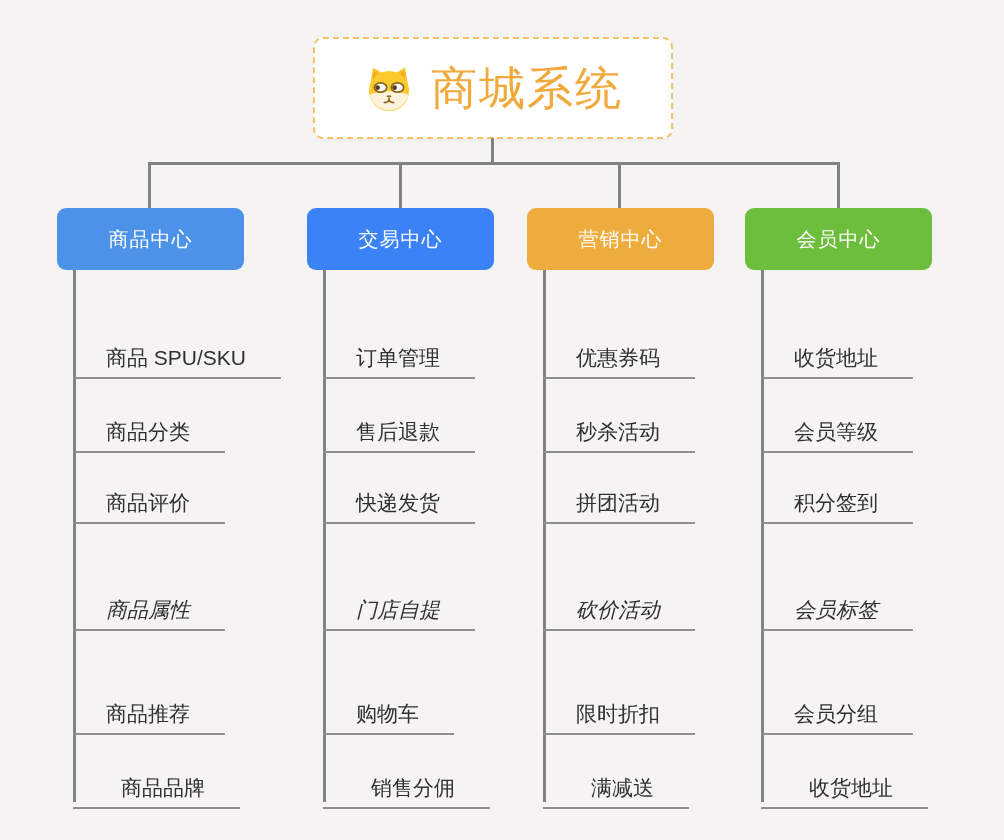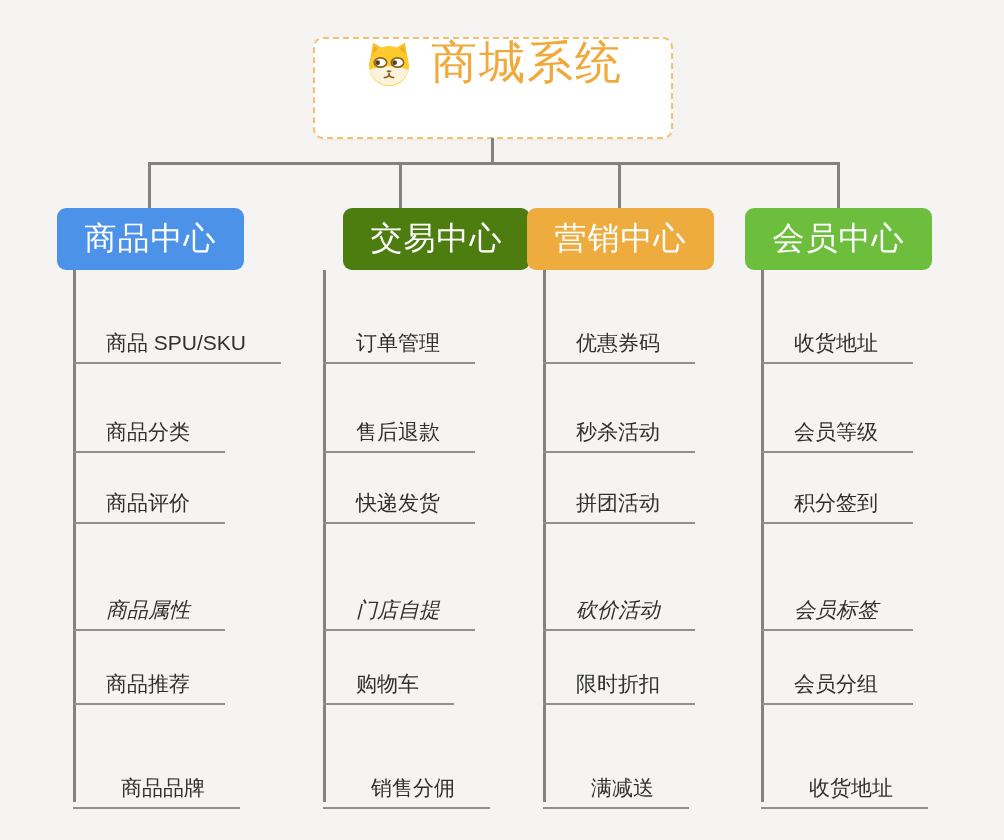--- a/index.html
+++ b/index.html
@@ -2,50 +2,50 @@
 <html><head>
 <meta charset="utf-8">
 <style>
   html,body{margin:0;padding:0;background:#f5f4f2;font-family:"Liberation Sans","DejaVu Sans",sans-serif;}
   .canvas{position:relative;width:1004px;height:840px;background:#f5f4f2;overflow:hidden;}
 
   
   .root-node{
     position:absolute;left:313px;top:37px;width:360px;height:102px;
     background:#ffffff;border:2px dashed #f6c068;border-radius:10px;
-    box-sizing:border-box;display:flex;justify-content:center;gap:16px;
+    box-sizing:border-box;display:flex;align-items:center;justify-content:center;gap:16px;
     box-shadow:0 1px 3px rgba(0,0,0,.05);cursor:default;
   }
   .root-title{font-size:46px;letter-spacing:2px;color:#f1a93b;line-height:1;}
   .dog-icon{width:52px;height:48px;flex:0 0 auto;}
 
   
   .line{position:absolute;background:#828282;}
   .root-stem{left:491px;top:138px;width:3px;height:26px;}
   .h-bar{left:150px;top:162px;width:690px;height:3px;border-radius:2px;}
   .drop{top:162px;width:3px;height:47px;}
   .drop-0{left:148px;} .drop-1{left:399px;} .drop-2{left:618px;} .drop-3{left:837px;}
 
   
   .col{position:absolute;top:208px;width:240px;height:632px;}
   .col-0{left:57px;} .col-1{left:307px;} .col-2{left:527px;} .col-3{left:745px;}
   .branch-box{
     position:absolute;left:0;top:0;width:187px;height:62px;border-radius:9px;
     display:flex;align-items:center;justify-content:center;
-    color:#ffffff;font-size:32px;letter-spacing:1px;cursor:default;
+    color:#ffffff;font-size:20px;letter-spacing:1px;cursor:default;
   }
   .trunk{position:absolute;left:16px;top:62px;width:3px;height:532px;background:#828282;}
   .leaf{
     position:absolute;left:16px;display:flex;align-items:flex-end;
     height:46px;box-sizing:content-box;padding:0 35px 7px 33px;
     border-bottom:2px solid #8f8f8f;
     font-size:21px;color:#303030;white-space:nowrap;line-height:1.2;cursor:default;
   }
-  .leaf-0{top:101px;text-align:center;} .leaf-1{top:190px;} .leaf-2{top:261px;}
-  .leaf-3{top:368px;font-style:italic;} .leaf-4{top:442px;} .leaf-5{top:546px;padding-left:48px;}
+  .leaf-0{top:116px;text-align:center;} .leaf-1{top:190px;} .leaf-2{top:261px;}
+  .leaf-3{top:368px;font-style:italic;} .leaf-4{top:472px;} .leaf-5{top:546px;padding-left:48px;}
 </style>
 </head>
 <body>
 
 <div class="canvas">
 
   <div class="root-node">
     <svg class="dog-icon" viewBox="0 0 52 48" aria-hidden="true">
       <path d="M7 22 L10 3.5 L22.5 11 Z" fill="#f9c32e"></path>
       <path d="M45 22 L42 3.5 L29.5 11 Z" fill="#f9c32e"></path>
@@ -75,21 +75,21 @@
     <div class="trunk"></div>
     <div class="leaf leaf-0">商品 SPU/SKU</div>
     <div class="leaf leaf-1">商品分类</div>
     <div class="leaf leaf-2">商品评价</div>
     <div class="leaf leaf-3">商品属性</div>
     <div class="leaf leaf-4">商品推荐</div>
     <div class="leaf leaf-5">商品品牌</div>
   </div>
 
   <div class="col col-1">
-    <div class="branch-box" style="background: #4d7c0f; margin-left: 36px;">交易中心</div>
+    <div class="branch-box" style="background: #3b82f6;">交易中心</div>
     <div class="trunk"></div>
     <div class="leaf leaf-0">订单管理</div>
     <div class="leaf leaf-1">售后退款</div>
     <div class="leaf leaf-2">快递发货</div>
     <div class="leaf leaf-3">门店自提</div>
     <div class="leaf leaf-4">购物车</div>
     <div class="leaf leaf-5">销售分佣</div>
   </div>
 
   <div class="col col-2">

